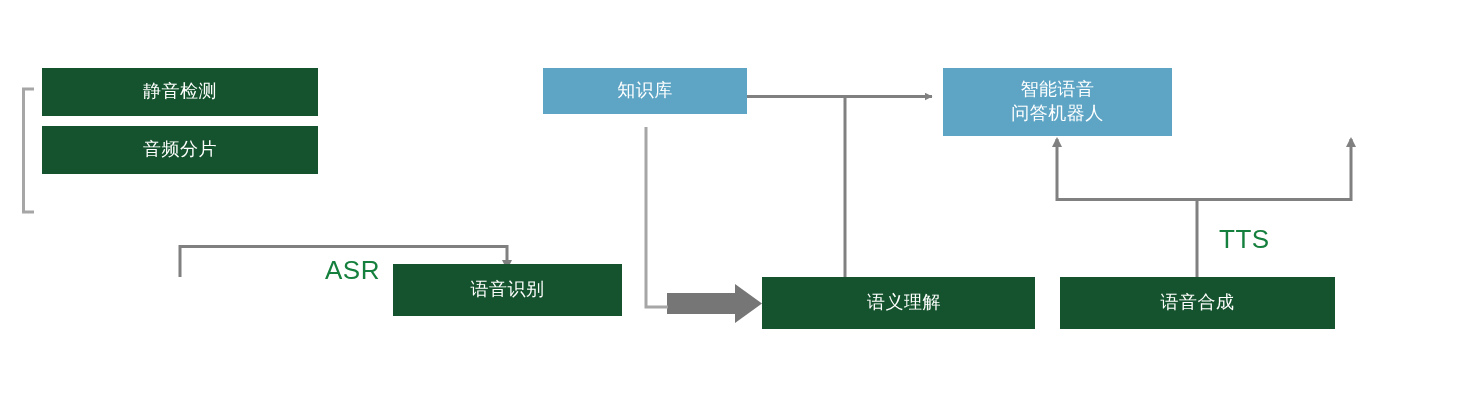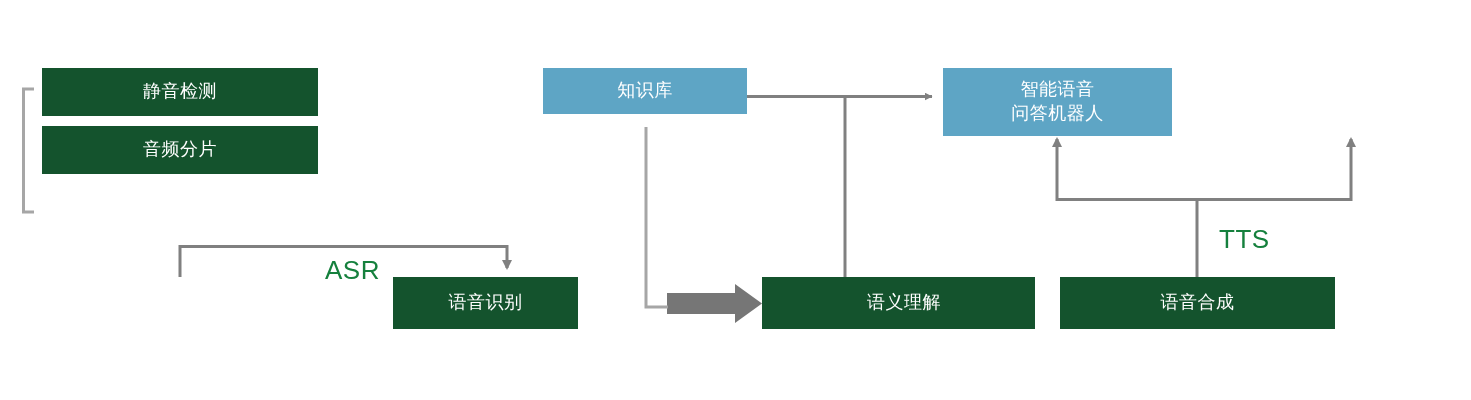--- a/index.html
+++ b/index.html
@@ -99,21 +99,21 @@
   <div class="node dark" style="left:42px; top:68px; width:276px; height:48px;">
     <span>静音检测</span>
   </div>
 
   <div class="node dark" style="left:42px; top:126px; width:276px; height:48px;text-align:center;">
     <span>音频分片</span>
   </div>
 
 
 
-  <div class="node dark" style="left:393px; top:277px; width:185px; height:52px;">
+  <div class="node dark" style="left:393px; top:264px; width:229px; height:52px;">
     <span>语音识别</span>
   </div>
 
   <div class="node light" style="left:543px; top:68px; width:204px; height:46px;">
     <span>知识库</span>
   </div>
 
   <div class="node dark" style="left:762px; top:277px; width:273px; height:52px;padding-left:11px;">
     <span>语义理解</span>
   </div>

